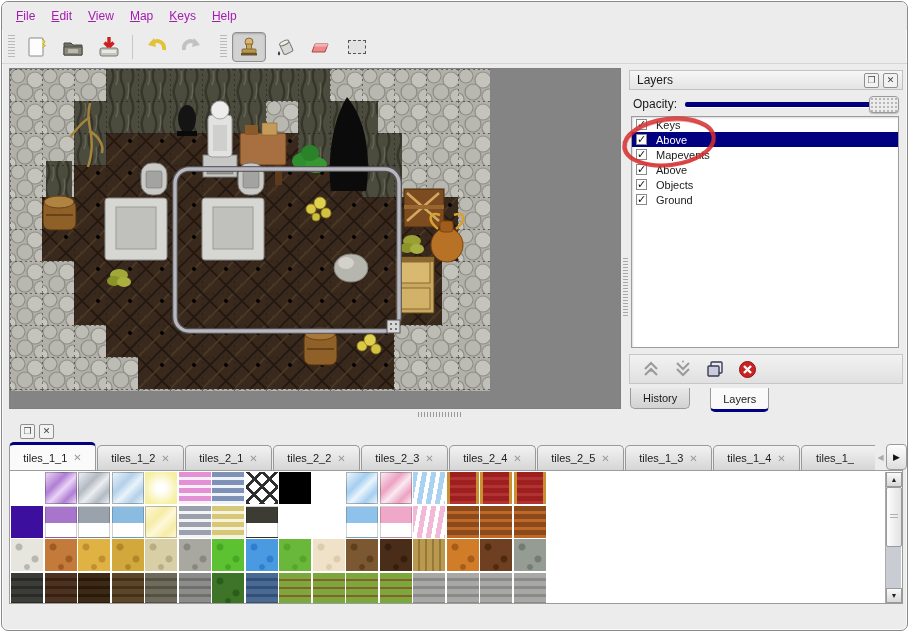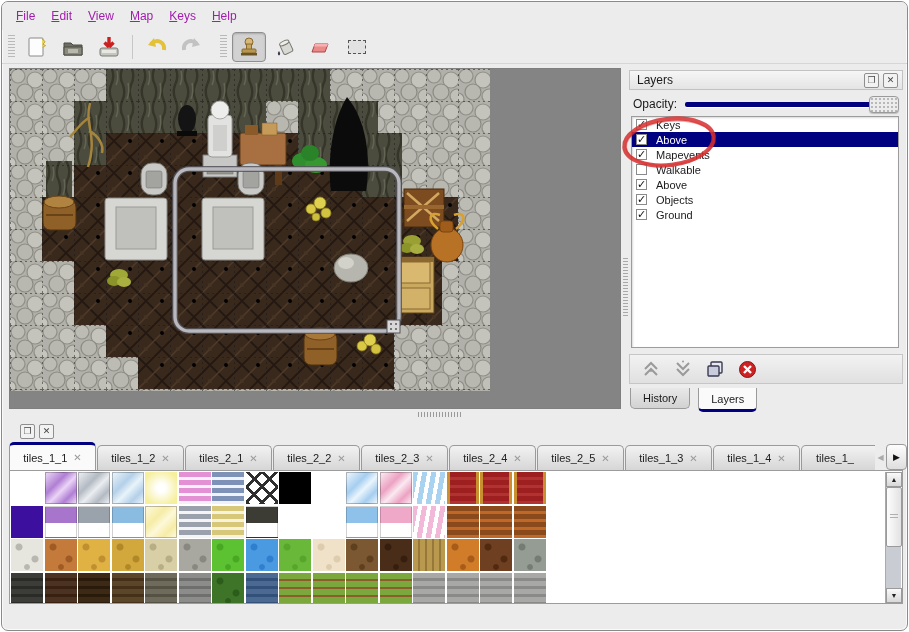--- a/index.html
+++ b/index.html
@@ -26,21 +26,21 @@
   .opacity-label{font-size:12px;margin-right:8px;}
   .slider-track{flex:1;height:5px;background:#00007e;border-radius:2px;box-shadow:0 1px 0 #fff;}
   .slider-handle{width:30px;height:17px;margin-left:-2px;border:1px solid #9a9a9a;border-radius:4px;background:#ececec radial-gradient(circle at 50% 50%,#b8b8b8 .8px,transparent 1.2px);background-size:4px 4px;box-shadow:0 1px 1px rgba(0,0,0,.2);}
   .layer-list{position:absolute;left:2px;top:48px;width:268px;height:232px;background:#fff;border:1px solid #9c9c9c;box-shadow:inset 1px 1px 2px rgba(0,0,0,.15);overflow:hidden;}
   .layer-row{height:15px;display:flex;align-items:center;padding-left:4px;}
   .layer-row.selected{background:#000080;color:#fff;}
   .cb{width:11px;height:11px;border:1px solid #8a8a8a;background:#fff;margin-right:9px;display:flex;align-items:center;justify-content:center;font-size:11px;font-weight:bold;color:#111;line-height:1;flex:none;}
   .dock-btns{position:absolute;left:0;top:286px;width:100%;height:30px;border:1px solid #c6c6c6;background:linear-gradient(#f2f2f2,#e0e0e0);display:flex;align-items:center;padding-left:8px;}
   .dock-btn{width:26px;height:22px;display:flex;align-items:center;justify-content:center;margin-right:6px;}
   .dock-tabs{position:absolute;left:1px;top:320px;display:flex;align-items:flex-start;}
-  .s-tab{height:21px;padding:0 12px;border:1px solid #9a9a9a;border-top:none;border-radius:0 0 5px 5px;background:linear-gradient(#e8e8e8,#d2d2d2);display:flex;align-items:center;font-size:11px;margin-right:8px;}
+  .s-tab{height:21px;padding:0 12px;border:1px solid #9a9a9a;border-top:none;border-radius:0 0 5px 5px;background:linear-gradient(#e8e8e8,#d2d2d2);display:flex;align-items:center;font-size:11px;margin-right:20px;}
   .s-tab.active{background:#fafafa;border-bottom:3px solid #000080;height:24px;}
   .v-grip{position:absolute;left:-6px;top:190px;width:5px;height:60px;background:repeating-linear-gradient(180deg,#a8a8a8 0 1px,transparent 1px 3px);}
   
   .h-split{position:absolute;left:0;top:407px;width:100%;height:11px;display:flex;align-items:center;justify-content:center;}
   .h-split .dots{width:44px;height:5px;margin-left:-30px;background:repeating-linear-gradient(90deg,#9a9a9a 0 1px,transparent 1px 3px);}
   
   .ts-header{position:absolute;left:7px;top:419px;width:894px;height:21px;display:flex;align-items:center;padding:0 4px 0 7px;}
   .ts-title{flex:1;font-size:12px;}
   .ts-tabbar{position:absolute;left:7px;top:440px;width:866px;height:28px;display:flex;align-items:flex-end;overflow:hidden;}
   .t-tab{height:25px;width:87px;flex:none;border:1px solid #9a9a9a;border-bottom:none;border-radius:5px 5px 0 0;background:linear-gradient(#f2f2f2,#d6d6d6);display:flex;align-items:center;justify-content:center;font-size:11px;color:#222;margin-right:1px;overflow:hidden;white-space:nowrap;}
@@ -274,24 +274,20 @@
         </div>
         <div class="layer-row selected">
           <span class="cb">✓</span>
           <span>Above</span>
         </div>
         <div class="layer-row">
           <span class="cb">✓</span>
           <span>Mapevents</span>
         </div>
         <div class="layer-row">
-          <span class="cb"></span>
-          <span>Walkable</span>
-        </div>
-        <div class="layer-row">
           <span class="cb">✓</span>
           <span>Above</span>
         </div>
         <div class="layer-row">
           <span class="cb">✓</span>
           <span>Objects</span>
         </div>
         <div class="layer-row">
           <span class="cb">✓</span>
           <span>Ground</span>

